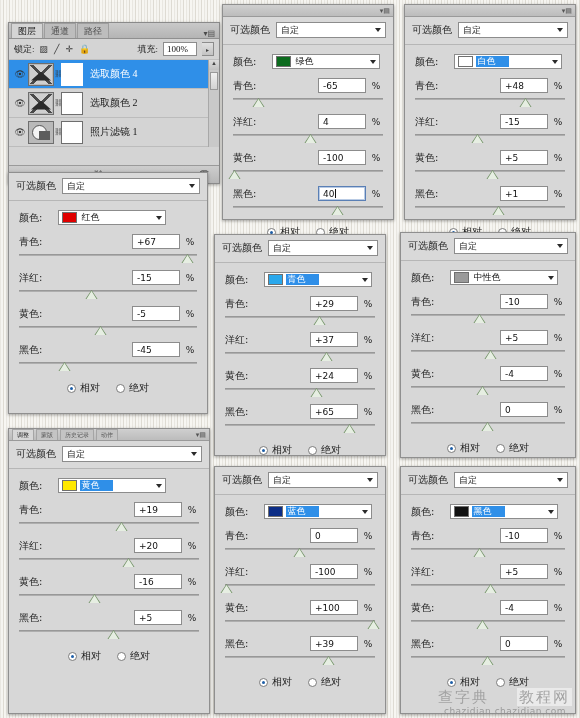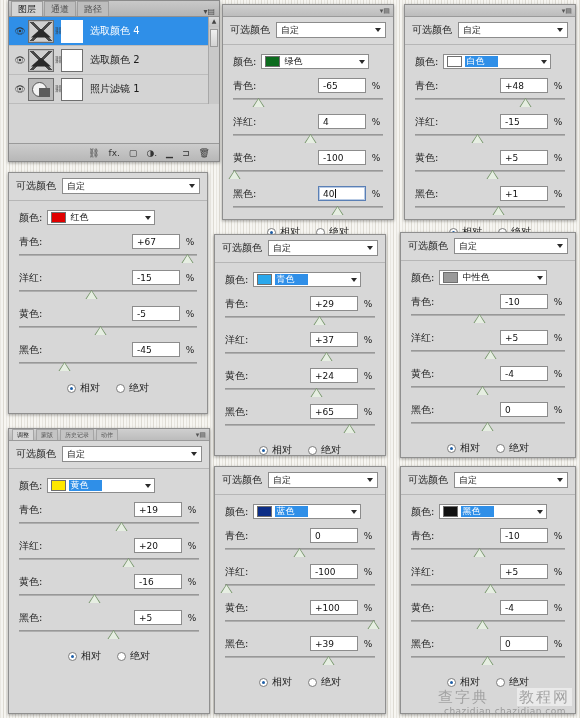--- a/index.html
+++ b/index.html
@@ -79,21 +79,21 @@
     margin-left: auto;
     width: 0; height: 0;
     border-left: 3.5px solid transparent;
     border-right: 3.5px solid transparent;
     border-top: 4px solid #2a2a2a;
   }
 
   .panel-body { padding: 9px 10px 6px 10px; }
 
   
-  .color-row { display: flex; align-items: center; gap: 5px; margin-bottom: 9px; }
+  .color-row { display: flex; align-items: center; gap: 16px; margin-bottom: 9px; }
   .color-row-label { font-size: 10px; color: #1e1e1e; }
   .color-combo {
     flex: 1;
     height: 15px;
     background: #fff;
     border: 1px solid #8c8c8c;
     display: flex;
     align-items: center;
     padding: 0 3px;
     max-width: 108px;
@@ -178,25 +178,26 @@
   }
   .dot.on::after {
     content: ""; position: absolute;
     left: 2px; top: 2px; width: 3px; height: 3px;
     border-radius: 50%; background: #1e5fa8;
   }
 
   
   #layers-panel {
     position: absolute;
-    left: 8px; top: 0;
+    left: 8px; top: 22px;
     width: 212px; height: 162px;
     background: #d4d4d4;
     border: 1px solid #8a8a8a;
     box-shadow: 0 1px 3px rgba(0,0,0,.35);
+    font-family: Liberation Serif, serif;
   }
   .lp-tabs {
     display: flex; align-items: flex-end;
     height: 16px;
     background: linear-gradient(#c9c9c9, #b4b4b4);
     border-bottom: 1px solid #8f8f8f;
     padding-left: 2px;
   }
   .lp-tab {
     font-size: 9px; color: #4c4c4c;
@@ -342,20 +343,34 @@
 
 <div id="layers-panel">
   <div class="lp-tabs">
     <div class="lp-tab sel">图层</div>
     <div class="lp-tab">通道</div>
     <div class="lp-tab">路径</div>
     <div class="lp-menu">▾▤</div>
   </div>
 
 
+  <div class="lp-row">
+    <div class="lp-fieldlabel">锁定:</div>
+    <div class="lp-lockicons">
+      <span>▨</span>
+      <span>╱</span>
+      <span>✛</span>
+      <span>🔒</span>
+    </div>
+    <div class="lp-fieldlabel" style="margin-left:auto">填充:</div>
+    <div class="lp-num">
+      <span>100%</span>
+    </div>
+    <div class="lp-spin">▸</div>
+  </div>
 
   <div class="lp-list">
     <div class="lp-layer sel">
       <div class="lp-eye">👁</div>
       <div class="lp-thumb curve"></div>
       <div class="lp-link">⛓</div>
       <div class="lp-mask"></div>
       <div class="lp-name">选取颜色 4</div>
     </div>
     <div class="lp-layer">

